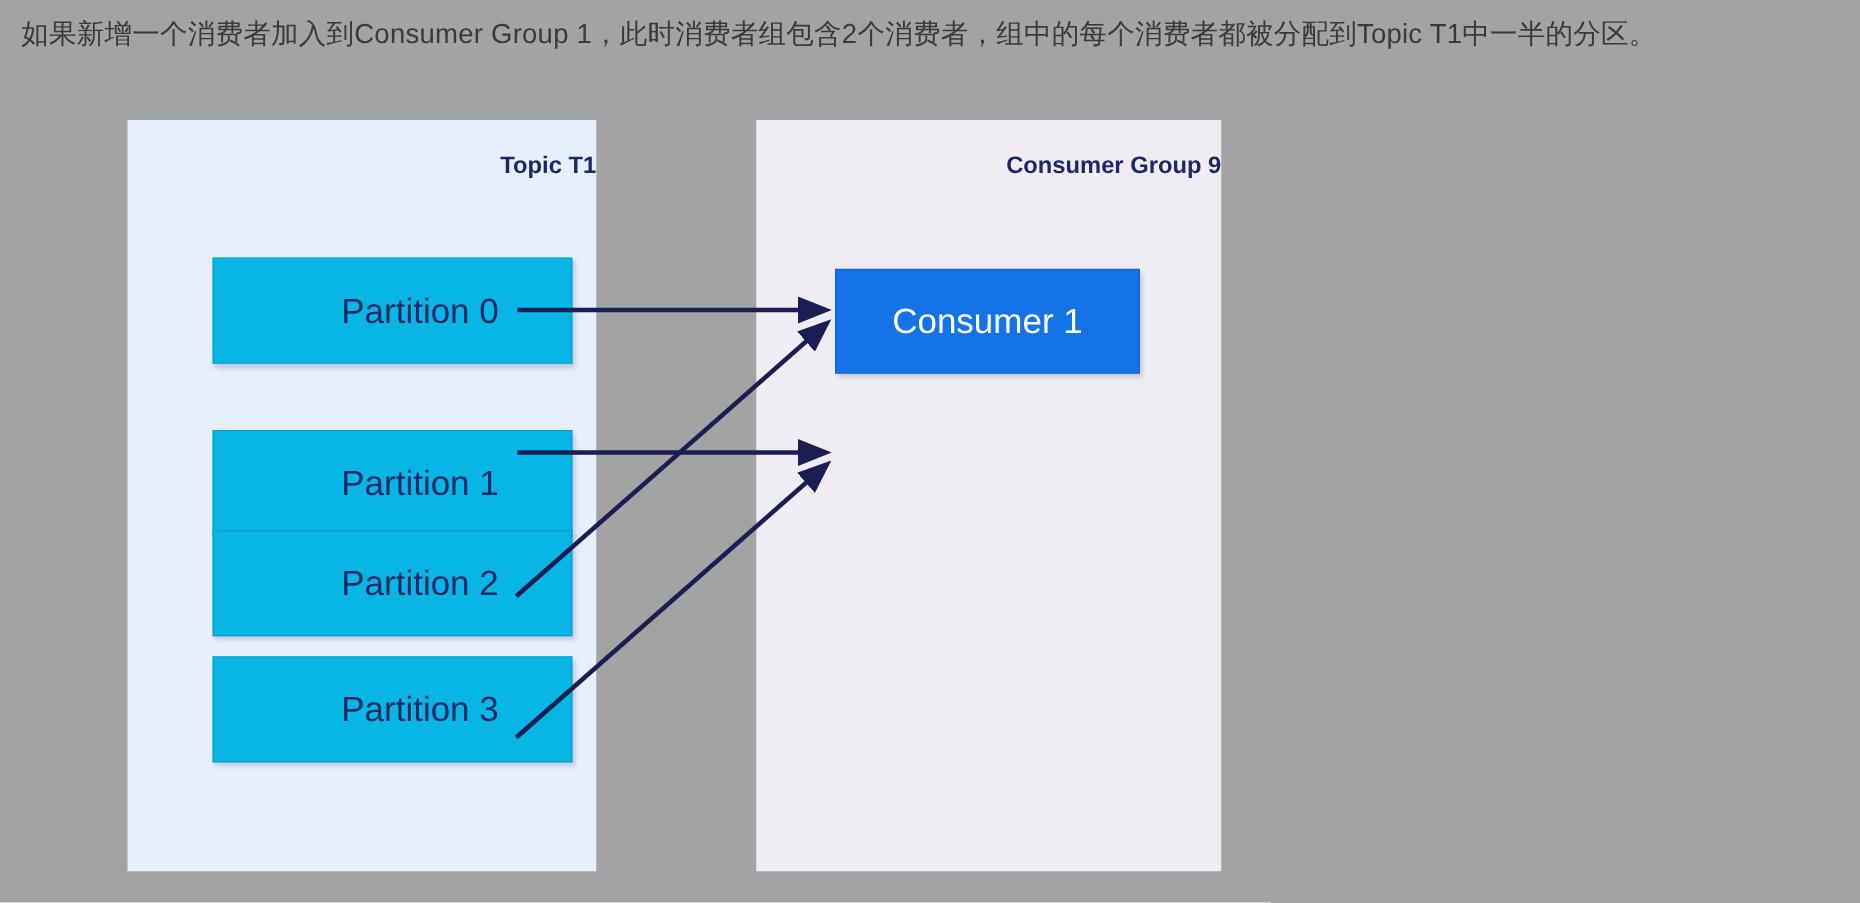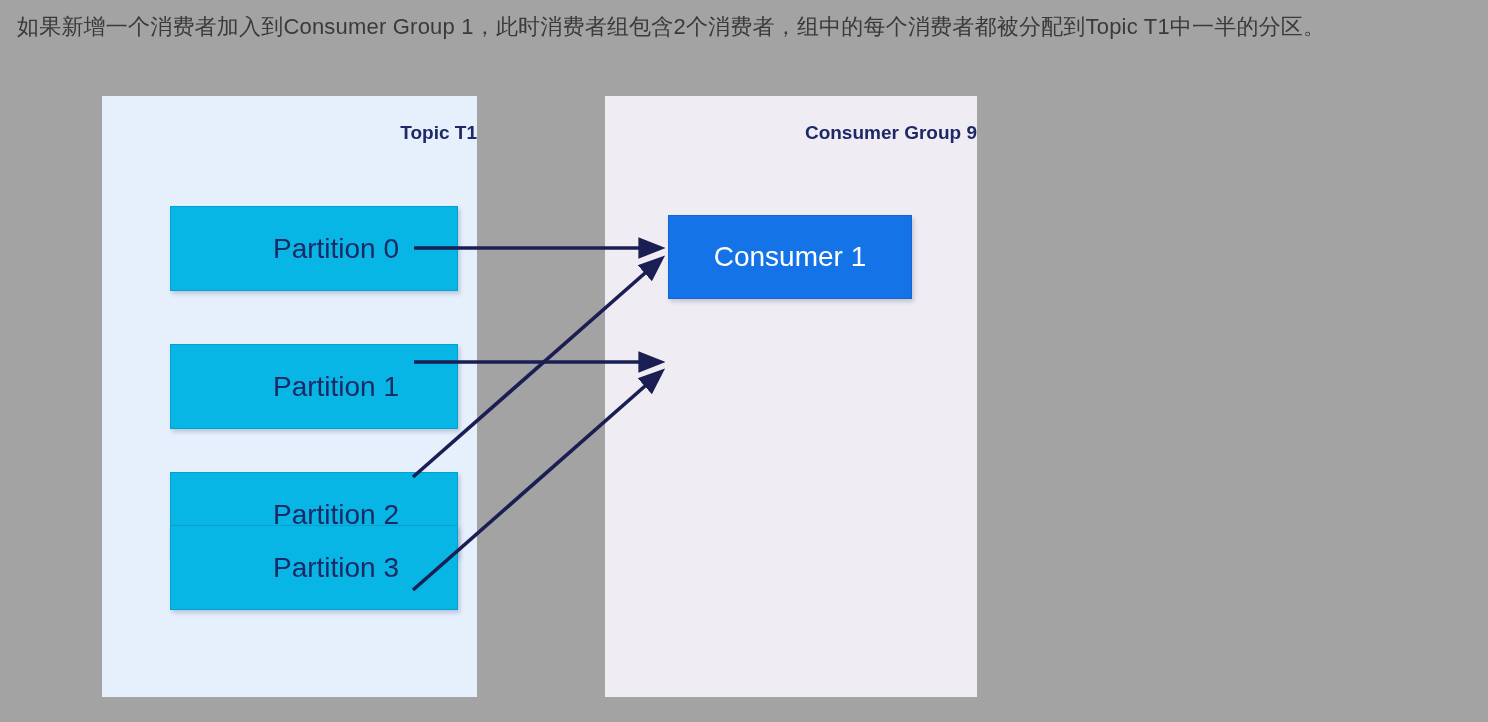--- a/index.html
+++ b/index.html
@@ -37,21 +37,21 @@
   .consumer{
     background:var(--consumer-fill,#1473e6);
     color:var(--consumer-text,#ffffff);
     height:82px;
     border:1px solid rgba(20,60,150,0.25);
     box-shadow:2px 3px 4px rgba(140,140,160,0.40);
   }
 
   #p0{left:170px;top:206px;}
   #p1{left:170px;top:320px;margin-top:24px;}
-  #p2{left:170px;top:424px;margin-top:48px;}
+  #p2{left:170px;top:424px;}
   #p3{left:170px;top:525px;}
   #c1{left:668px;top:215px;}
   #c2{left:668px;top:321px;}
 
   .arrows{position:absolute;left:0;top:0;width:1488px;height:722px;pointer-events:none;}
   .arrow-line{stroke:var(--arrow-color,#1a1e52);stroke-width:3.6;fill:none;}
   .arrowhead-shape{fill:var(--arrow-color,#1a1e52);}
 </style>
 </head>
 <body>

